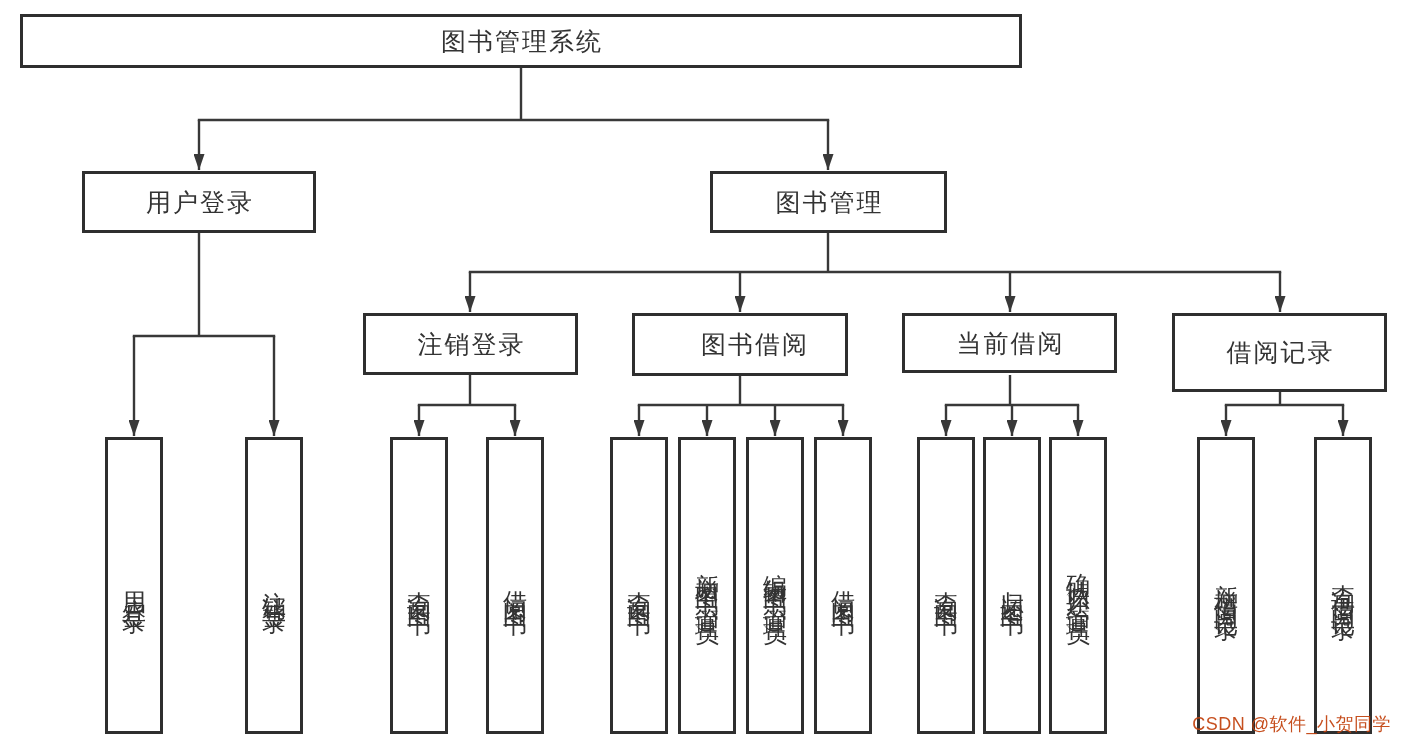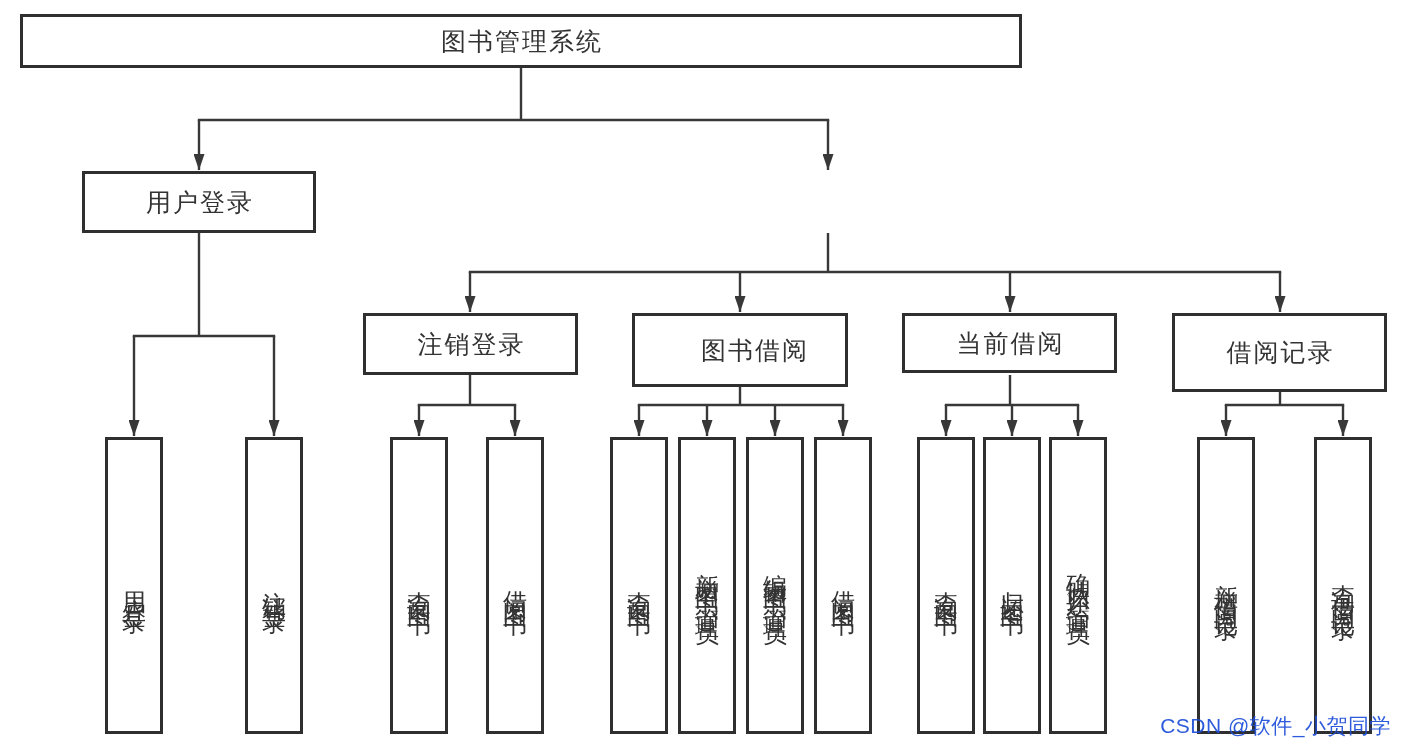--- a/index.html
+++ b/index.html
@@ -51,23 +51,23 @@
     letter-spacing: 7px;
     line-height: 1;
     color: #333333;
     white-space: nowrap;
   }
   .watermark {
     position: absolute;
     top: 712px;
     right: 14px;
     z-index: 5;
-    font-size: 21px;
+    font-size: 18px;
     letter-spacing: 0.5px;
-    color: #1d4ed8;
+    color: #c2410c;
     opacity: 0.92;
     white-space: nowrap;
   }
 </style>
 </head>
 <body>
 
 <div class="canvas">
 
   <svg class="wires" viewBox="0 0 1405 747" xmlns="http://www.w3.org/2000/svg">
@@ -113,25 +113,28 @@
     </g>
   </svg>
 
   <div class="box hbox" style="left:20px; top:14px; width:1002px; height:54px;">
     <span class="lbl">图书管理系统</span>
   </div>
 
   <div class="box hbox" style="left:82px; top:171px; width:234px; height:62px;">
     <span class="lbl">用户登录</span>
   </div>
+  <div class="box hbox" style="left:710px; top:171px; width:237px; height:62px;">
+    <span class="lbl">图书管理</span>
+  </div>
 
   <div class="box hbox" style="left:363px; top:313px; width:215px; height:62px;">
     <span class="lbl">注销登录</span>
   </div>
-  <div class="box hbox" style="left:632px; top:313px; width:216px; height:74px;padding-left:28px;">
+  <div class="box hbox" style="left:632px; top:313px; width:216px; height:63px;padding-left:28px;">
     <span class="lbl">图书借阅</span>
   </div>
   <div class="box hbox" style="left:902px; top:313px; width:215px; height:60px;">
     <span class="lbl">当前借阅</span>
   </div>
   <div class="box hbox" style="left:1172px; top:313px; width:215px; height:79px;">
     <span class="lbl">借阅记录</span>
   </div>
 
   <div class="box vbox" style="left:105px;">

